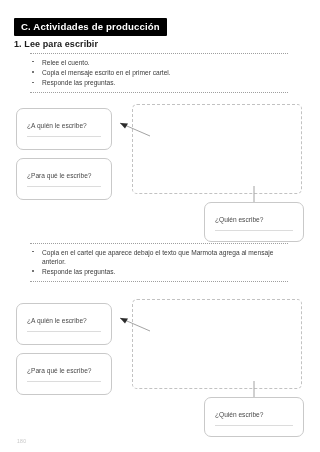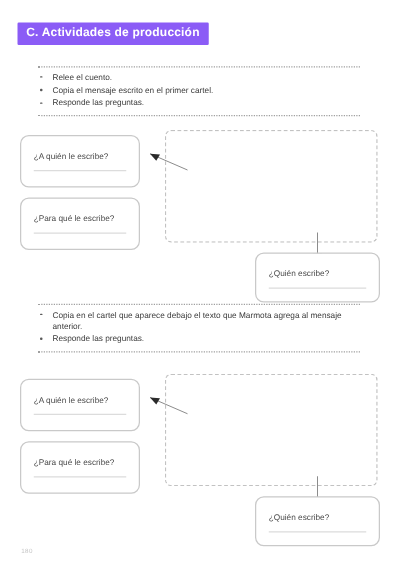--- a/index.html
+++ b/index.html
@@ -20,21 +20,21 @@
     position: absolute;
     inset: 0;
     padding: 0;
   }
 
   
   .banner {
     position: absolute;
     left: 14px;
     top: 18px;
-    background: #8b5cf6;
+    background: #000000;
     color: #ffffff;
     font-weight: bold;
     font-size: 9.6px;
     letter-spacing: 0.15px;
     padding: 4px 7px 4.5px 7px;
     border-radius: 1px;
     white-space: nowrap;
     line-height: 1;
   }
 
@@ -148,20 +148,21 @@
     letter-spacing: 0.3px;
   }
 </style>
 </head>
 <body>
 
 <div class="page">
 
   <div class="banner">C. Actividades de producción</div>
 
+  <div class="heading">1. Lee para escribir</div>
 
   <div class="instructions" style="top:53px;">
     <div class="dotrule"></div>
     <ul class="bullets">
       <li>
         <span class="dot"></span>
         <span>Relee el cuento.</span>
       </li>
       <li>
         <span class="dot"></span>

